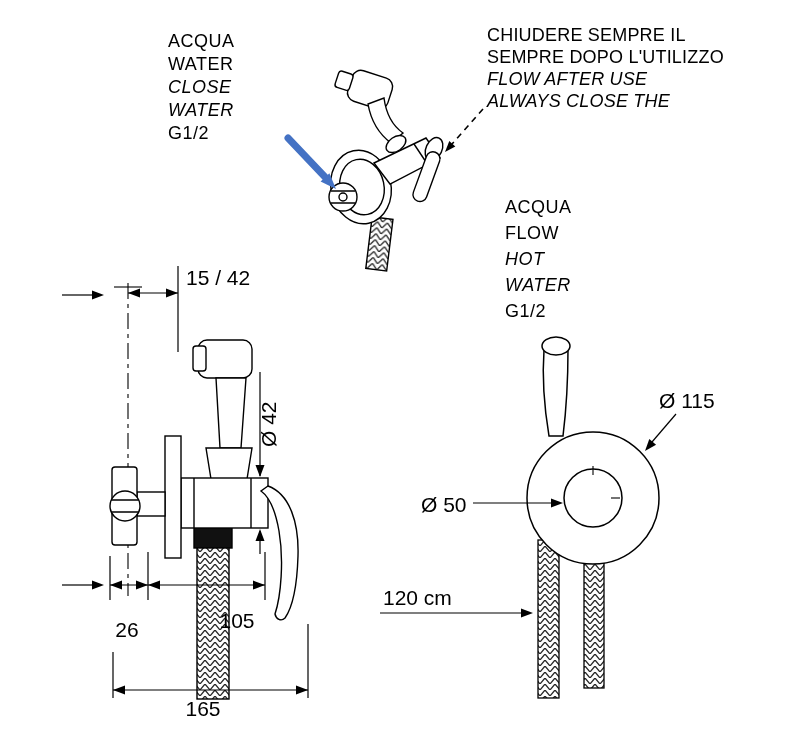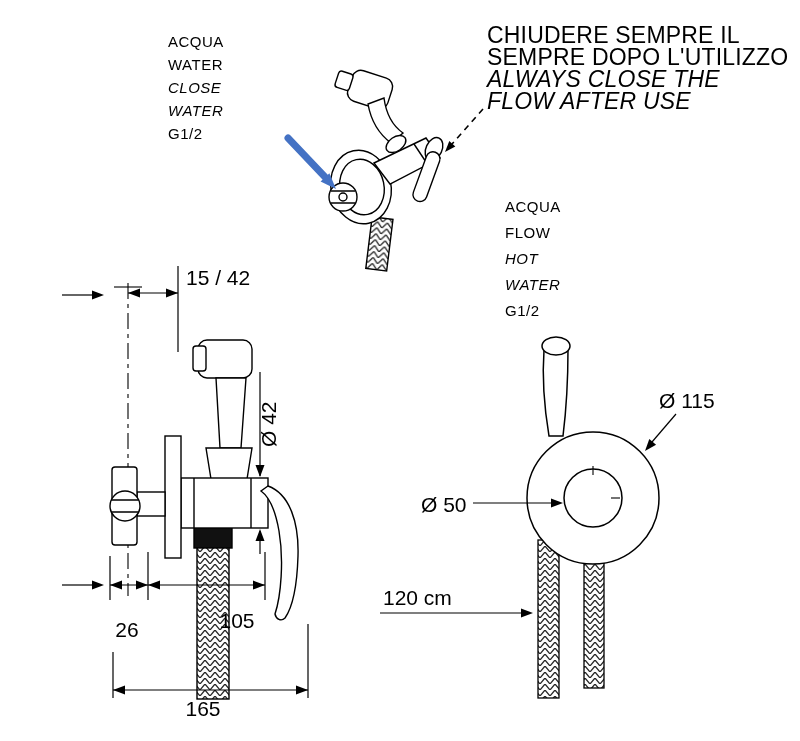--- a/index.html
+++ b/index.html
@@ -1,21 +1,21 @@
 <!DOCTYPE html>
 <html><head>
 <meta charset="utf-8">
 <style>
   html,body{margin:0;padding:0;background:#fff;}
   .canvas{position:relative;width:800px;height:741px;background:#fff;overflow:hidden;
           font-family:"Liberation Sans",sans-serif;color:#000;}
   .canvas > svg{position:absolute;left:0;top:0;}
-  .label{position:absolute;font-size:15px;line-height:23px;letter-spacing:.5px;white-space:nowrap;}
+  .label{position:absolute;font-size:18px;line-height:23px;letter-spacing:.5px;white-space:nowrap;}
   .label .it{font-style:italic;}
-  .label--small{font-size:23px;line-height:22px;letter-spacing:.2px;}
+  .label--small{font-size:18px;line-height:22px;letter-spacing:.2px;}
   .label--hot{line-height:26px;}
   text{font-family:"Liberation Sans",sans-serif;font-size:21px;fill:#000;}
 </style>
 </head>
 <body>
 
 <div class="canvas">
 
   <svg width="800" height="741" viewBox="0 0 800 741">
     <defs>
@@ -154,22 +154,22 @@
     <div>ACQUA</div>
     <div>WATER</div>
     <div class="it">CLOSE</div>
     <div class="it">WATER</div>
     <div>G1/2</div>
   </div>
 
   <div class="label label--small" style="left:487px;top:24px">
     <div>CHIUDERE SEMPRE IL</div>
     <div>SEMPRE DOPO L'UTILIZZO</div>
+    <div class="it">FLOW AFTER  USE</div>
     <div class="it">ALWAYS CLOSE THE</div>
-    <div class="it">FLOW AFTER  USE</div>
   </div>
 
   <div class="label label--hot" style="left:505px;top:194px">
     <div>ACQUA</div>
     <div>FLOW</div>
     <div class="it">HOT</div>
     <div class="it">WATER</div>
     <div>G1/2</div>
   </div>
 

